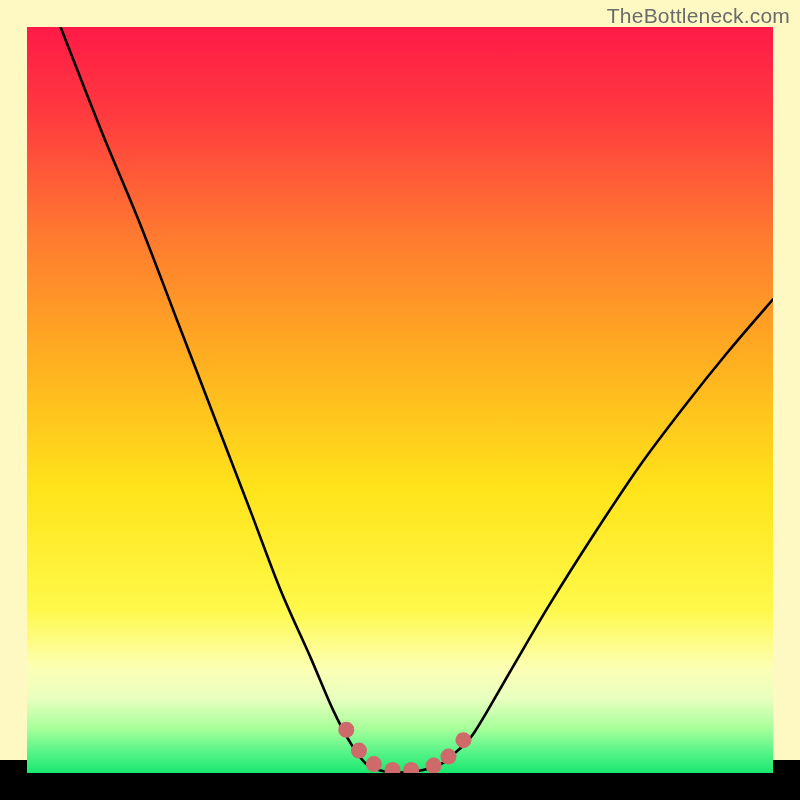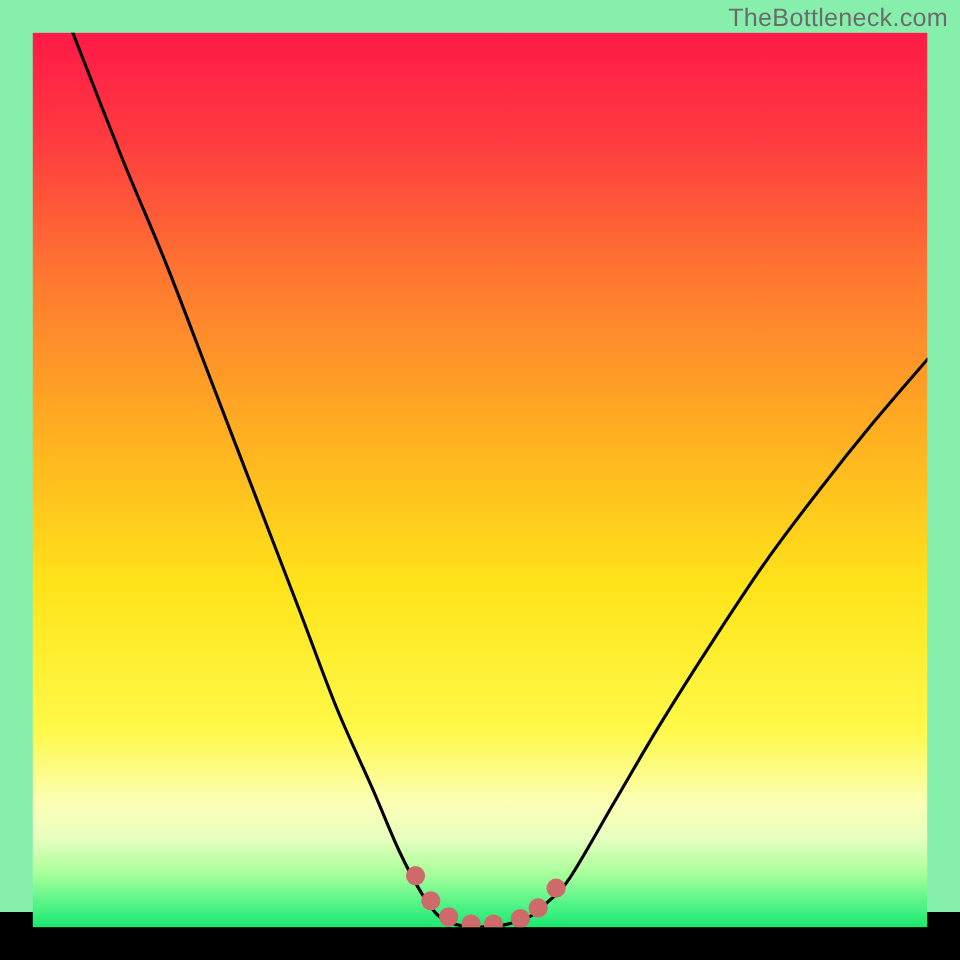--- a/index.html
+++ b/index.html
@@ -10,21 +10,21 @@
     background: #000;
     font-family: Arial, Helvetica, sans-serif;
     overflow: hidden;
   }
   .frame {
     position: absolute;
     top: 0;
     left: 0;
     width: 800px;
     height: 760px;
-    background: #86efac;
+    background: #fef9c3;
     box-sizing: border-box;
   }
   .plot-area {
     position: absolute;
     top: 27px;
     left: 27px;
     width: 746px;
     height: 746px;
     overflow: hidden;
   }

